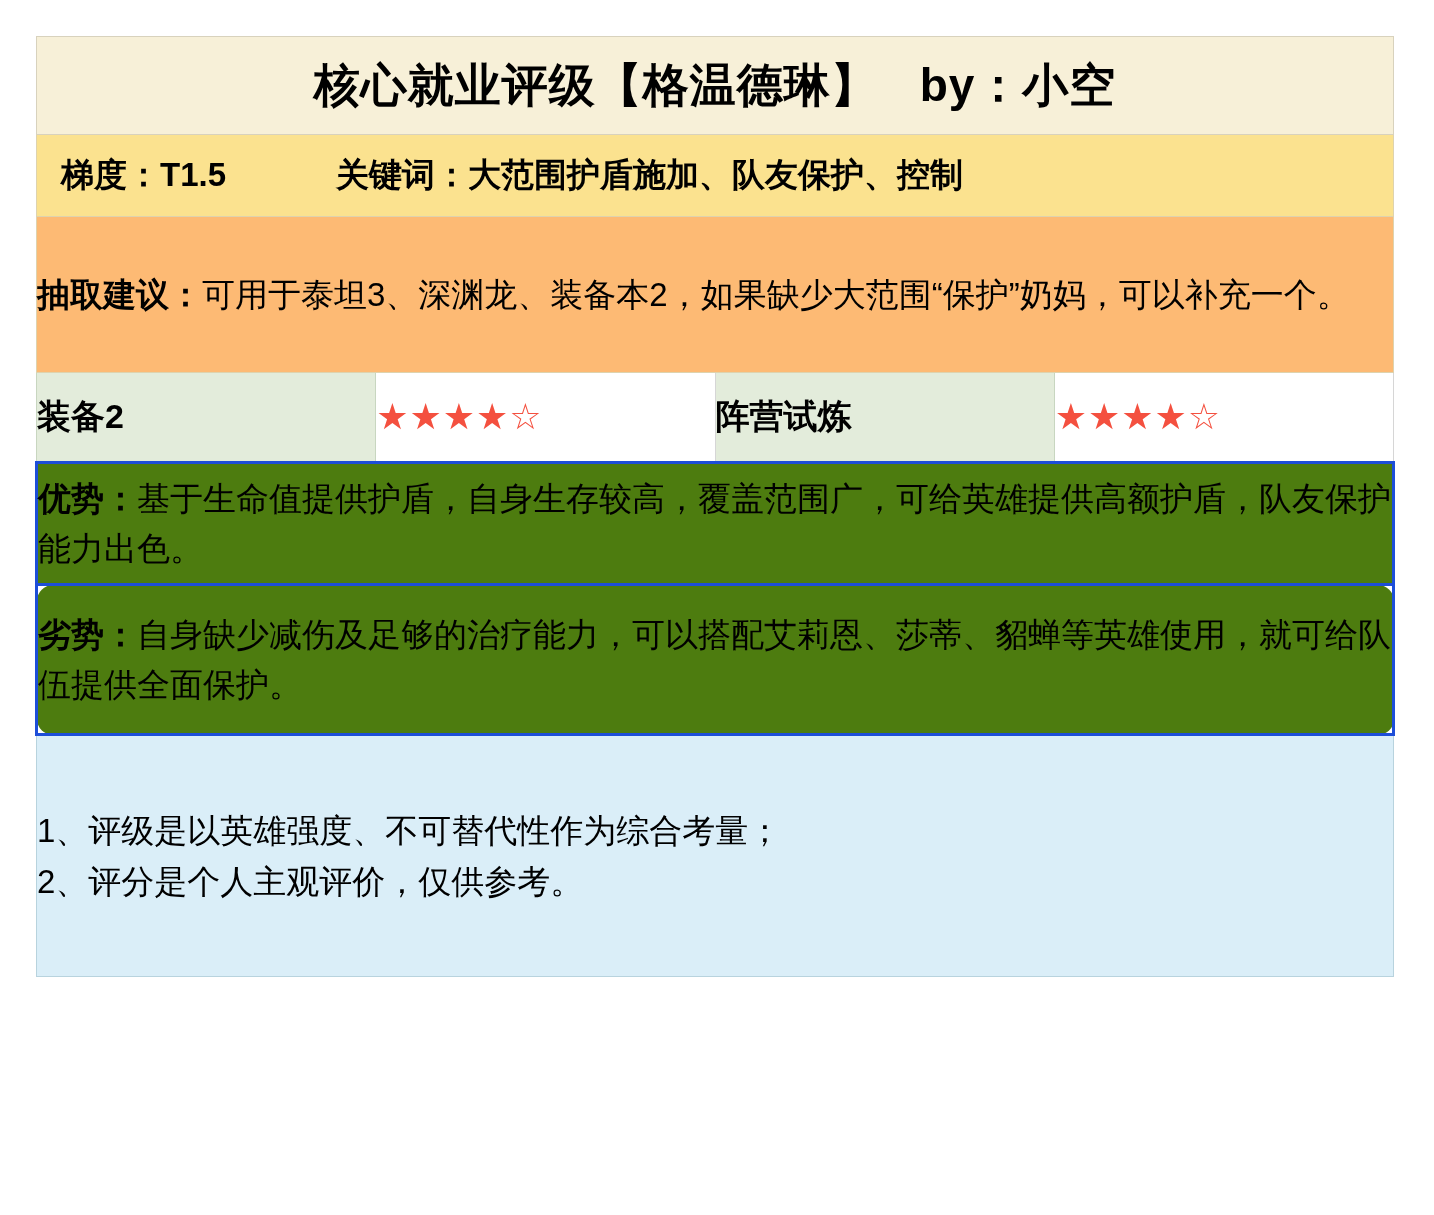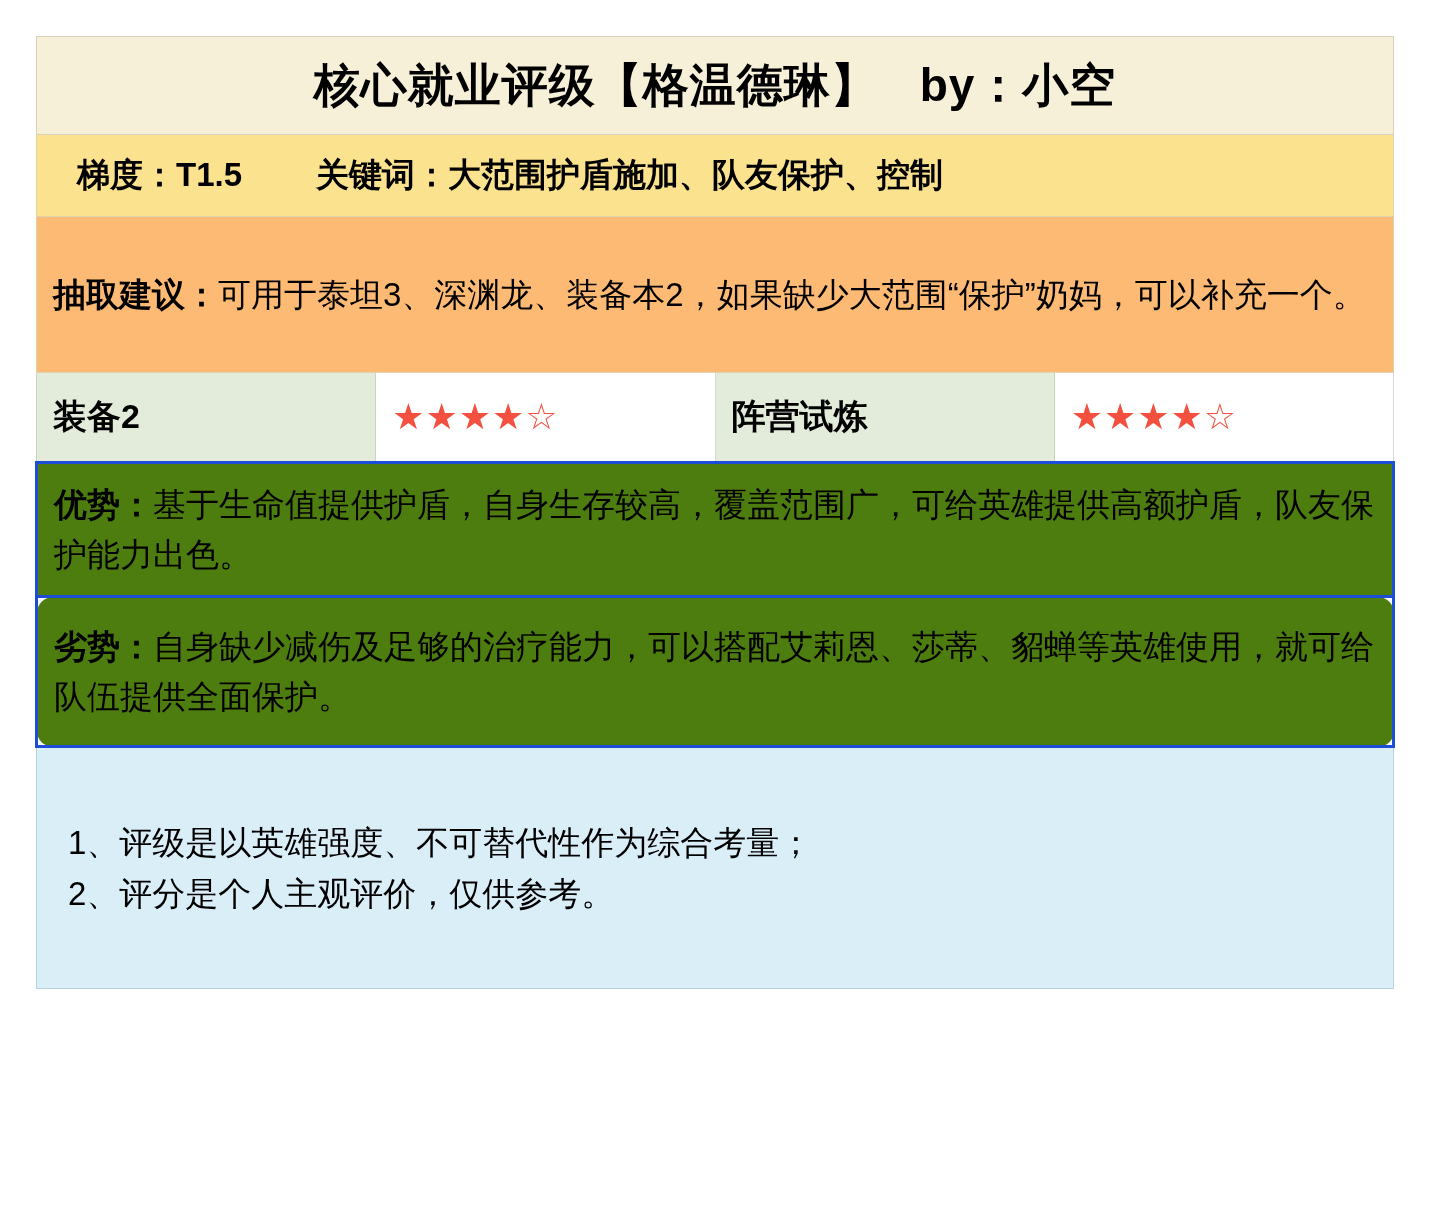--- a/index.html
+++ b/index.html
@@ -20,21 +20,21 @@
     height: 1143px;
   }
 
   table.grid {
     border-collapse: collapse;
     table-layout: fixed;
     width: 1360px;
   }
 
   table.grid td {
-    padding: 16px;
+    padding: 0;
     vertical-align: middle;
   }
 
   
   .title-cell {
     background: #f7f0d8;
     border: 1px solid #d8d2bd;
     height: 98px;
     text-align: center;
     font-weight: bold;
@@ -59,21 +59,21 @@
     padding: 0 0 0 14px;
     position: relative;
   }
   .tier-inner {
     display: flex;
     align-items: center;
     width: 100%;
   }
   .tier-label { white-space: nowrap; margin-left: 24px; }
   .kw-label {
-    margin-left: 74px;
+    margin-left: 110px;
     white-space: nowrap;
   }
 
   
   .advice-cell {
     background: #fdba74;
     border: 1px solid #ded3ae;
     height: 156px;
     font-size: 33px;
     color: #000000;
@@ -137,21 +137,21 @@
   .notes-cell {
     background: #daeef8;
     border: 1px solid #b8d3de;
     height: 242px;
     font-size: 33px;
     color: #000000;
     padding: 66px 16px 16px 16px;
     line-height: 1.55;
     vertical-align: top;
   }
-  .notes-cell .note-line { display: block; margin-left: 15px; }
+  .notes-cell .note-line { display: block; }
 </style>
 </head>
 <body>
 
 <div id="sheet">
   <table class="grid">
 
     <tbody>
         <tr>
       <td class="title-cell" colspan="4">

